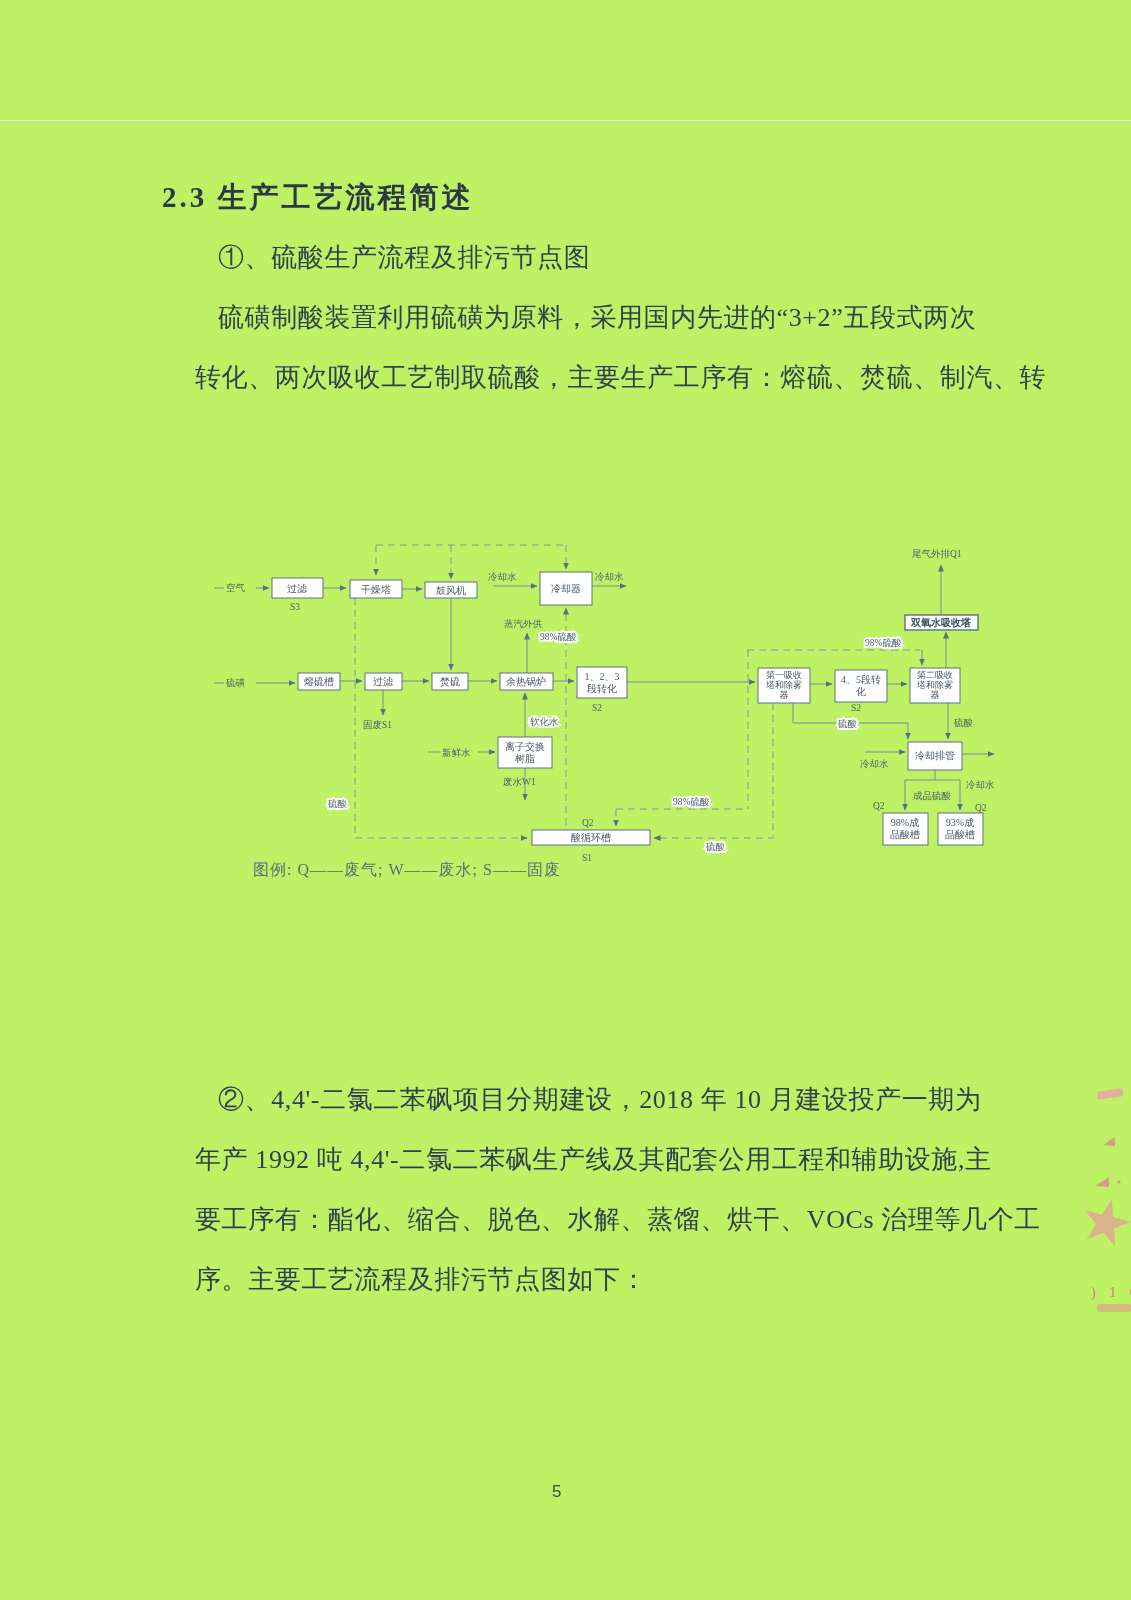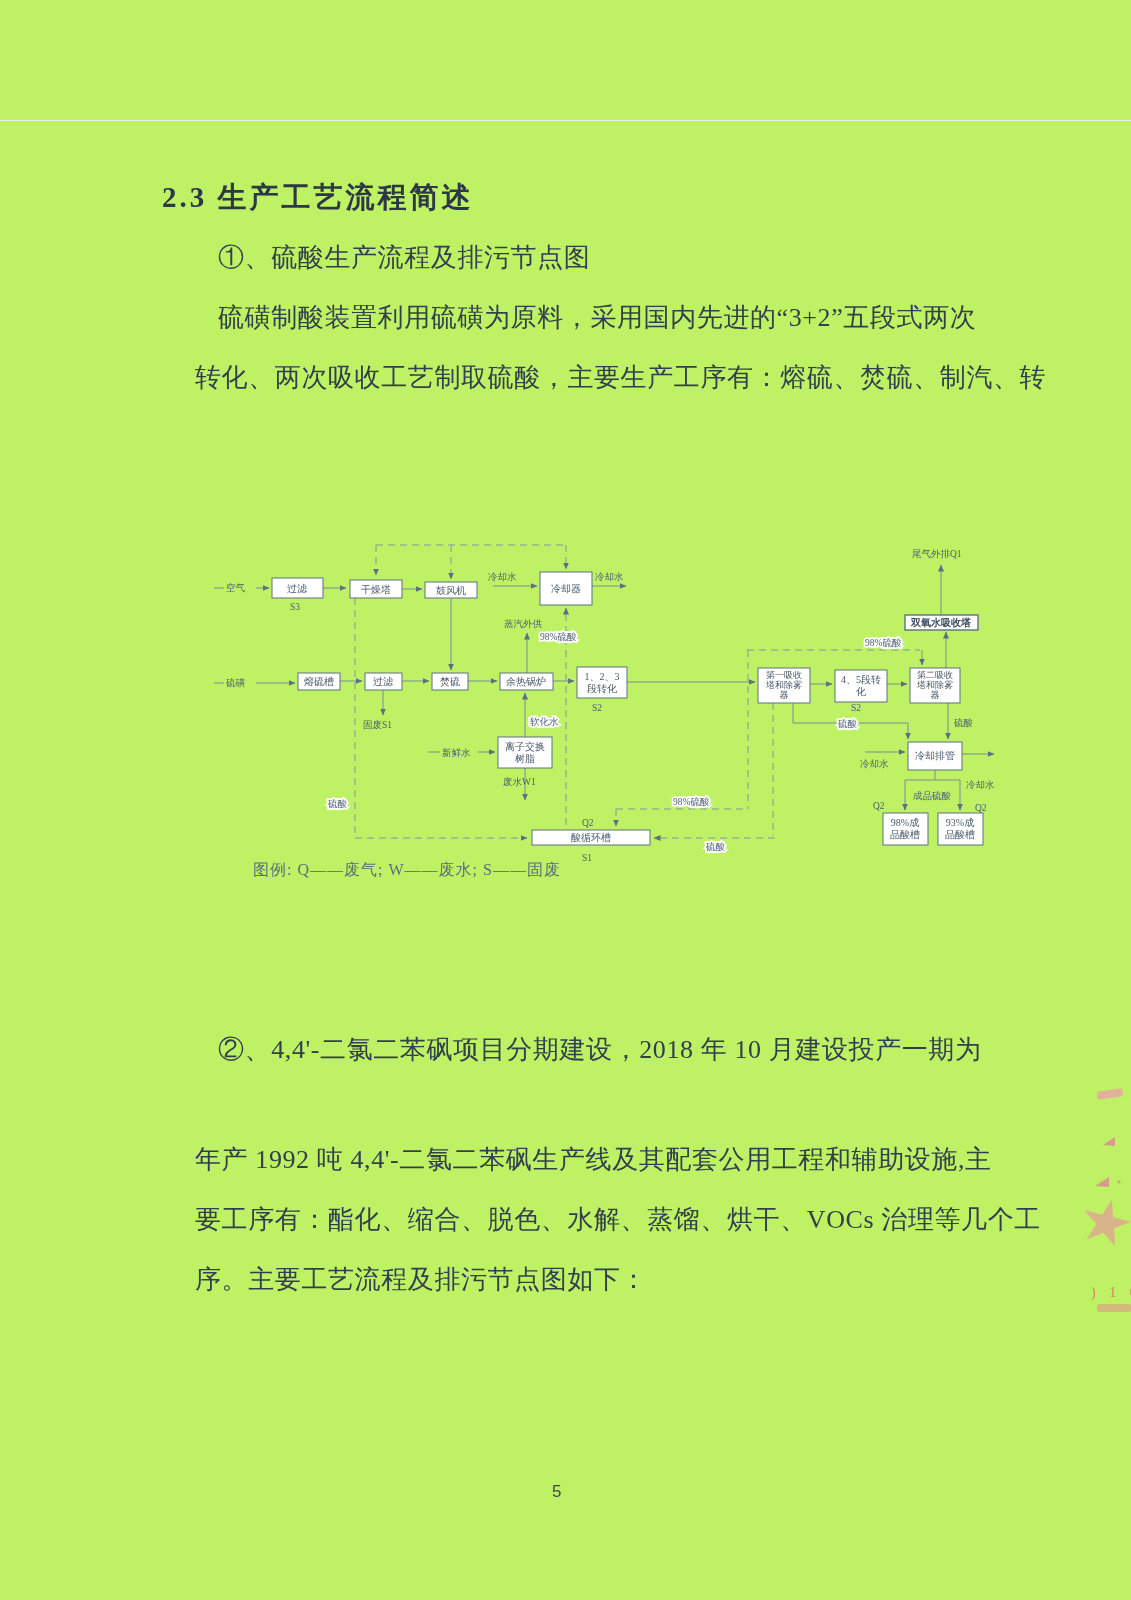--- a/index.html
+++ b/index.html
@@ -220,21 +220,21 @@
       <text class="lb halo" x="496" y="330">硫酸</text>
       <text class="lb halo" x="118" y="287">硫酸</text>
       <text class="lb" x="372" y="306">Q2</text>
       <text class="lb" x="372" y="341">S1</text>
     </g>
   </svg>
   </div>
 
   <div class="legend">图例: Q——废气; W——废水; S——固废</div>
 
-  <div class="bodyline indent" style="top:1032px">②、4,4'-二氯二苯砜项目分期建设，2018 年 10 月建设投产一期为</div>
+  <div class="bodyline indent" style="top:1082px">②、4,4'-二氯二苯砜项目分期建设，2018 年 10 月建设投产一期为</div>
   <div class="bodyline flush" style="top:1142px">年产 1992 吨 4,4'-二氯二苯砜生产线及其配套公用工程和辅助设施,主</div>
   <div class="bodyline flush" style="top:1262px">序。主要工艺流程及排污节点图如下：</div>
   <div class="bodyline flush" style="top:1202px">要工序有：酯化、缩合、脱色、水解、蒸馏、烘干、VOCs 治理等几个工</div>
 
   <div class="stamp">
     <svg width="56" height="260" viewBox="0 0 56 260">
       <g opacity="0.85">
         <rect x="22" y="12" width="26" height="8" rx="2" fill="#e9a6a6" transform="rotate(-8 35 16)"></rect>
         <path d="M28,67 L40,59 L40,68 Z" fill="#d98f8f"></path>
         <path d="M20,108 L34,99 L34,109 Z" fill="#d98f8f"></path>

